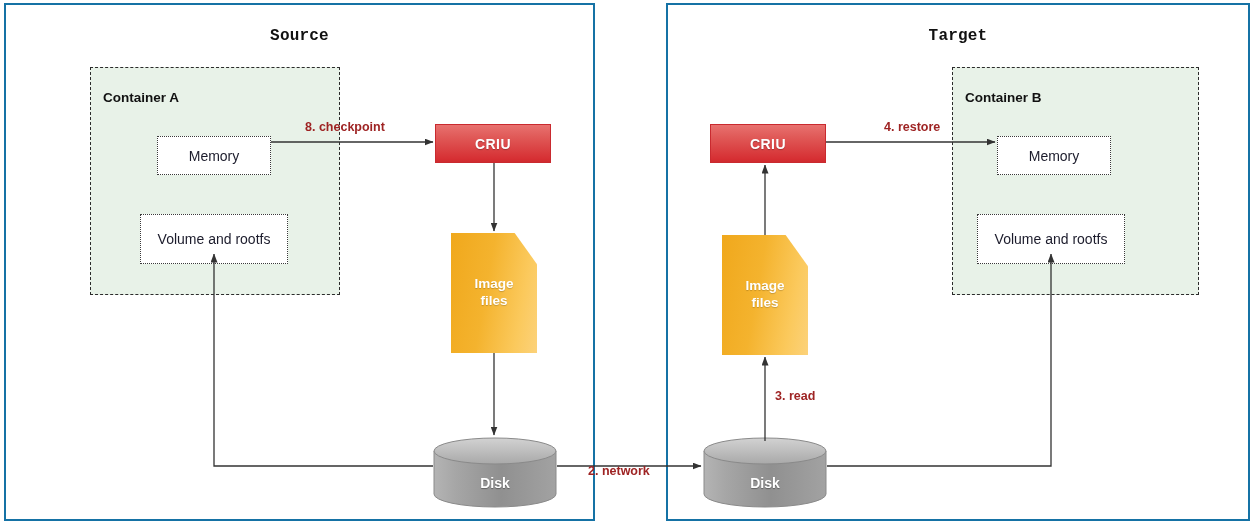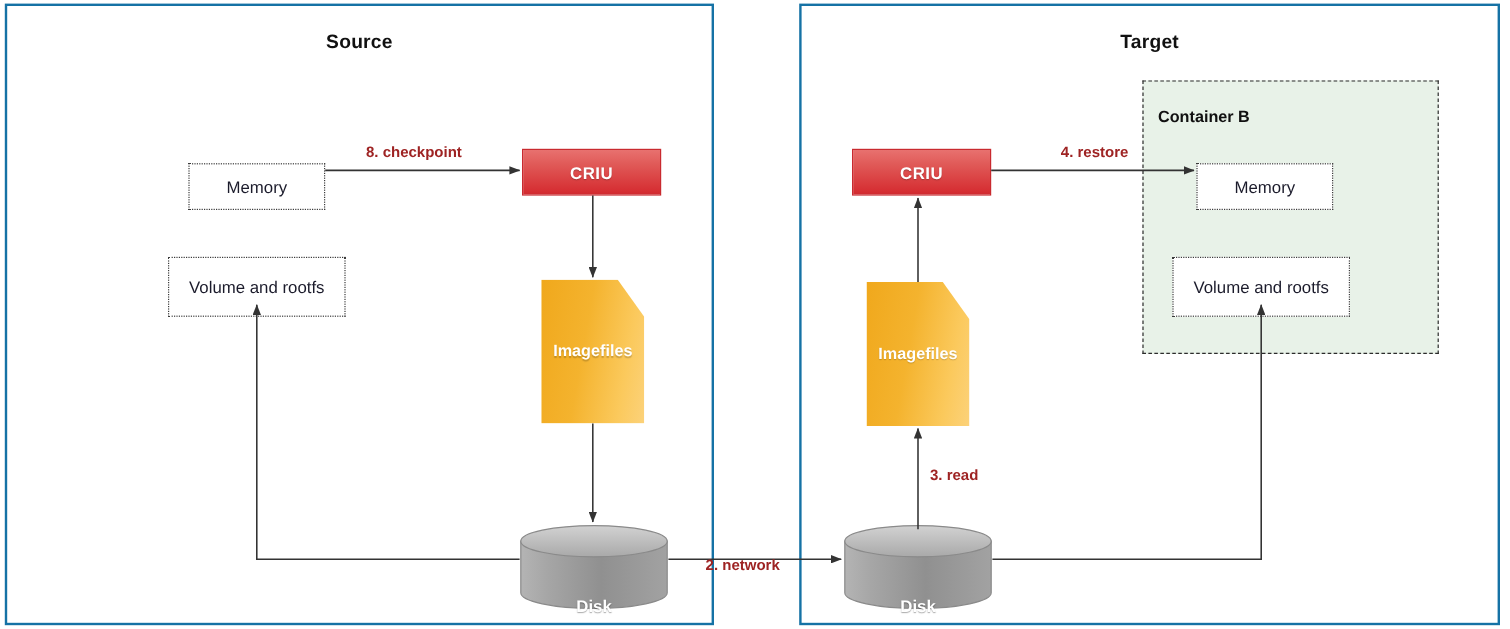--- a/index.html
+++ b/index.html
@@ -30,20 +30,21 @@
 
   .panel-title {
     position: absolute;
     top: 22px;
     width: 100%;
     text-align: center;
     font-size: 16px;
     font-weight: bold;
     color: #111111;
     letter-spacing: .2px;
+    font-family: Liberation Mono, monospace;
   }
 
   
   .container-box {
     position: absolute;
     border: 1.6px dashed #2b2b2b;
     background: #e8f2e8;
     box-sizing: border-box;
   }
   #container-a { left: 90px;  top: 67px; width: 250px; height: 228px; }
@@ -98,21 +99,21 @@
 
   
   .imagefile {
     position: absolute;
     width: 86px;
     height: 120px;
     background: linear-gradient(100deg, #f0a81c 0%, #f4b32e 42%, #fbc95c 78%, #fcd27a 100%);
     -webkit-clip-path: polygon(0 0, 74% 0, 100% 26%, 100% 100%, 0 100%);
     clip-path: polygon(0 0, 74% 0, 100% 26%, 100% 100%, 0 100%);
     display: flex;
-    flex-direction: row;
+    flex-direction: column;
     align-items: center;
     justify-content: center;
     color: #ffffff;
     font-size: 13.5px;
     font-weight: bold;
     line-height: 1.25;
     text-shadow: 0 1px 1px rgba(0,0,0,.2);
     text-align: center;
   }
   #imagefiles-source { left: 451px; top: 233px; }
@@ -129,21 +130,20 @@
   .disk-label {
     position: absolute;
     left: 0; right: 0;
     top: 38px;
     text-align: center;
     color: #ffffff;
     font-size: 14px;
     font-weight: bold;
     text-shadow: 0 1px 1px rgba(0,0,0,.35);
     pointer-events: none;
-    margin-top: 22px;
   }
 
   
   .step-label {
     position: absolute;
     color: #9e2323;
     font-size: 12.5px;
     font-weight: bold;
     white-space: nowrap;
   }
@@ -163,20 +163,23 @@
 </style>
 </head>
 <body>
 
 <div id="stage">
 
   <div class="panel" id="panel-source">
     <div class="panel-title">Source</div>
   </div>
 
+  <div class="container-box" id="container-a">
+    <div class="container-label">Container A</div>
+  </div>
 
   <div class="dotted-box" id="memory-a">Memory</div>
   <div class="dotted-box" id="volume-a">Volume and rootfs</div>
 
   <div class="criu-box" id="criu-source">CRIU</div>
 
   <div class="imagefile" id="imagefiles-source">
     <span>Image</span>
     <span>files</span>
   </div>

